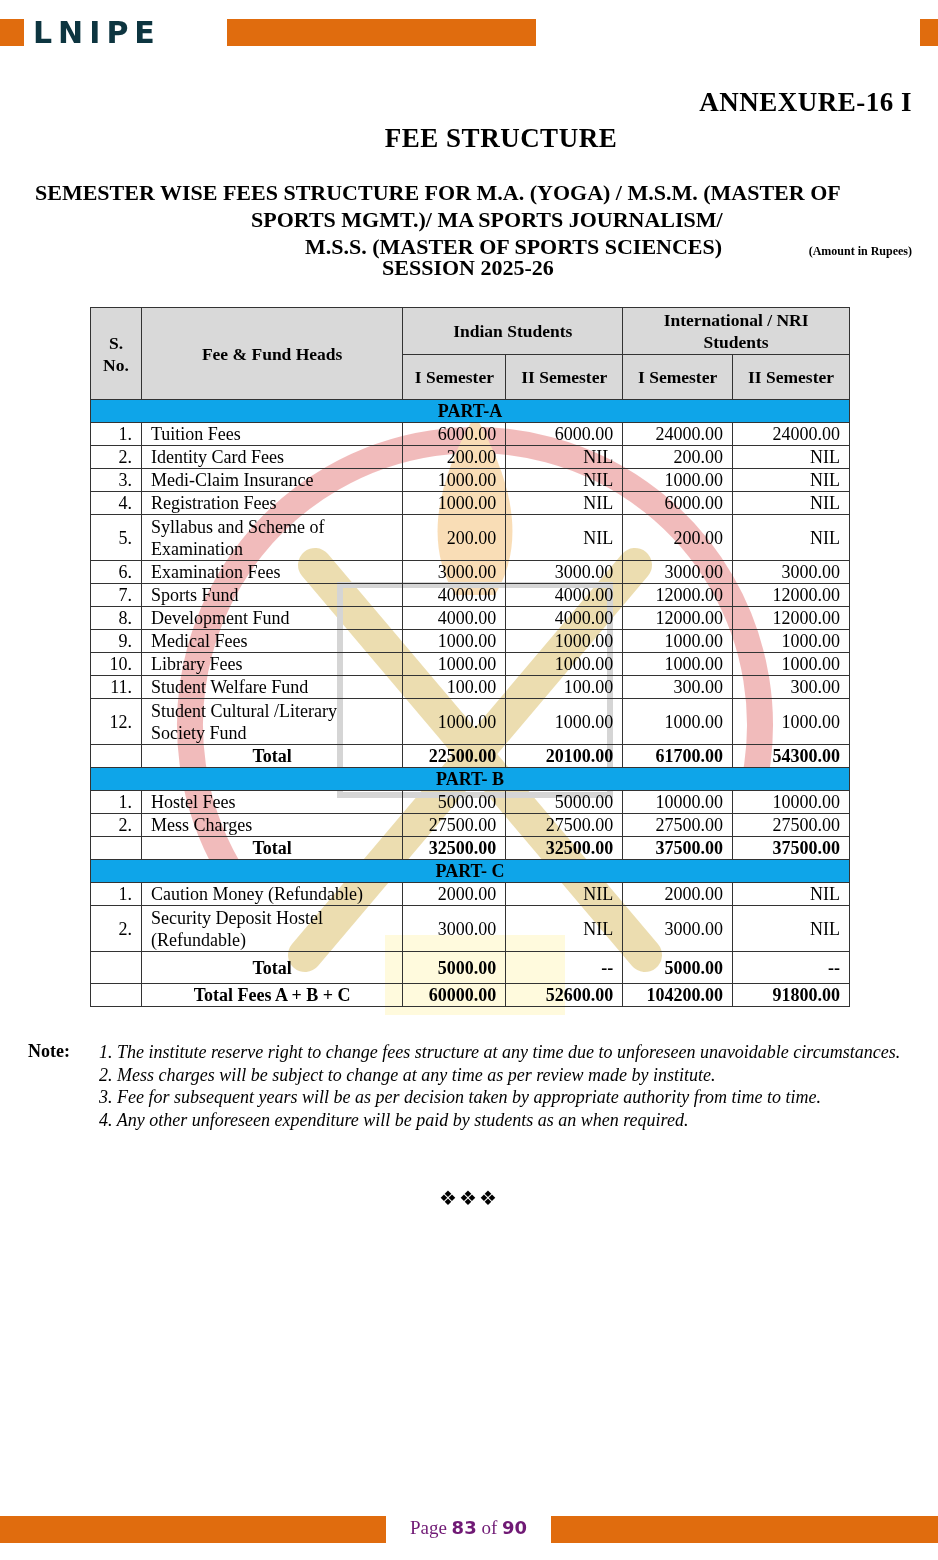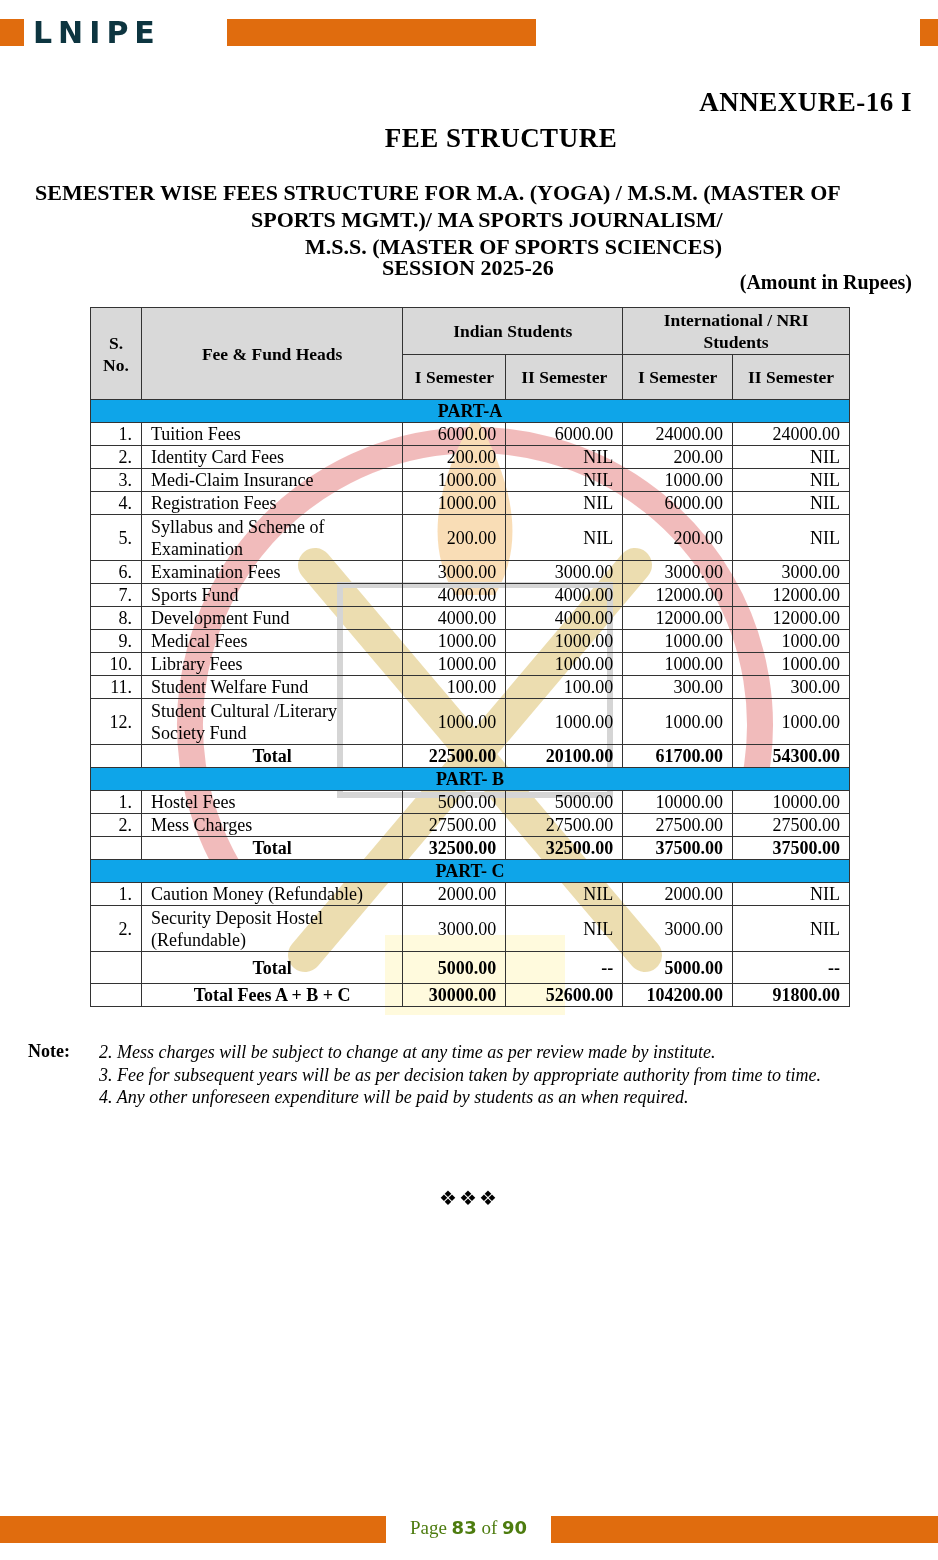--- a/index.html
+++ b/index.html
@@ -18,21 +18,21 @@
   .hdr .pros .p2 { font-size: 19px; }
   .hdr .bar-r { position: absolute; left: 920px; top: 19px; width: 18px; height: 27px; background: #e06c0e; }
 
   .annex { position: absolute; right: 26px; top: 87px; font-weight: bold; font-size: 27px; letter-spacing: 0.5px; margin-left: 20px; }
   .title { position: absolute; left: 0; width: 938px; top: 123px; text-align: center; font-weight: bold; font-size: 27px; letter-spacing: 0.5px; padding-left: 32px; }
   .sub { position: absolute; font-weight: bold; font-size: 22px; white-space: nowrap; }
   .sub1 { left: 35px; top: 180px; }
   .sub2 { left: 251px; top: 207px; }
   .sub3 { left: 305px; top: 234px; }
   .sub4 { left: 382px; top: 255px; }
-  .amount { position: absolute; right: 26px; top: 271px; font-weight: bold; font-size: 20px; }
+  .amount { position: absolute; right: 26px; top: 244px; font-weight: bold; font-size: 12px; }
 
   
   .wm { position: absolute; left: 175px; top: 395px; width: 600px; height: 620px; pointer-events: none; opacity: 0.35; }
 
   
   table.fees { position: absolute; left: 90px; top: 307px; width: 760px; border-collapse: collapse;
                font-size: 18px; background: transparent; }
   table.fees td, table.fees th { border: 1.3px solid #333; padding: 0 9px; line-height: 22px; }
   table.fees th { background: #d9d9d9; font-weight: bold; font-size: 17.5px; text-align: center; }
   .part td { background: #0ea5e9; font-weight: bold; text-align: center; height: 22px; }
@@ -47,21 +47,21 @@
   
   .note-lbl { position: absolute; left: 28px; top: 1041px; font-weight: bold; font-size: 18px; }
   .notes { position: absolute; left: 99px; top: 1041px; width: 812px; font-style: italic; font-size: 18px; line-height: 22.5px; }
   .notes p { margin: 0; }
   .notes p.j { text-align: justify; text-align-last: left; }
   .orn { position: absolute; left: 0; width: 938px; top: 1186px; text-align: center; font-size: 20px; letter-spacing: 2px; }
 
   
   .ftr .bl { position: absolute; left: 0; top: 1516px; width: 386px; height: 27px; background: #e06c0e; }
   .ftr .br { position: absolute; left: 551px; top: 1516px; width: 387px; height: 27px; background: #e06c0e; }
-  .ftr .pg { position: absolute; left: 386px; width: 165px; top: 1514px; text-align: center; color: #4d7c0f; font-size: 19px; line-height: 28px; }
+  .ftr .pg { position: absolute; left: 386px; width: 165px; top: 1514px; text-align: center; color: #701a75; font-size: 19px; line-height: 28px; }
   .ftr .pg b { font-family: "DejaVu Sans", sans-serif; font-size: 18px; }
 </style>
 </head>
 <body>
 
 <div class="hdr">
   <div class="bar-l"></div>
   <div class="logo">LNIPE</div>
   <div class="bar-m"></div>
   <div class="bar-r"></div>
@@ -264,30 +264,31 @@
         <td class="sn"></td>
         <td class="tlabel">Total</td>
         <td class="num">5000.00</td>
         <td class="num">--</td>
         <td class="num">5000.00</td>
         <td class="num">--</td>
       </tr>
       <tr class="tot">
         <td class="sn"></td>
         <td class="tlabel">Total Fees A + B + C</td>
-        <td class="num">30000.00</td>
+        <td class="num">60000.00</td>
         <td class="num">52600.00</td>
         <td class="num">104200.00</td>
         <td class="num">91800.00</td>
       </tr>
     </tbody>
 </table>
 
 <div class="note-lbl">Note:</div>
 <div class="notes">
+  <p class="j">1. The institute reserve right to change fees structure at any time due to unforeseen unavoidable circumstances.</p>
   <p>2. Mess charges will be subject to change at any time as per review made by institute.</p>
   <p>3.  Fee for subsequent years will be as per decision taken by appropriate authority from time to time.</p>
   <p>4. Any other unforeseen expenditure will be paid by students as an when required.</p>
 </div>
 <div class="orn">❖❖❖</div>
 
 <div class="ftr">
   <div class="bl"></div>
   <div class="pg">
     <span>Page</span>

